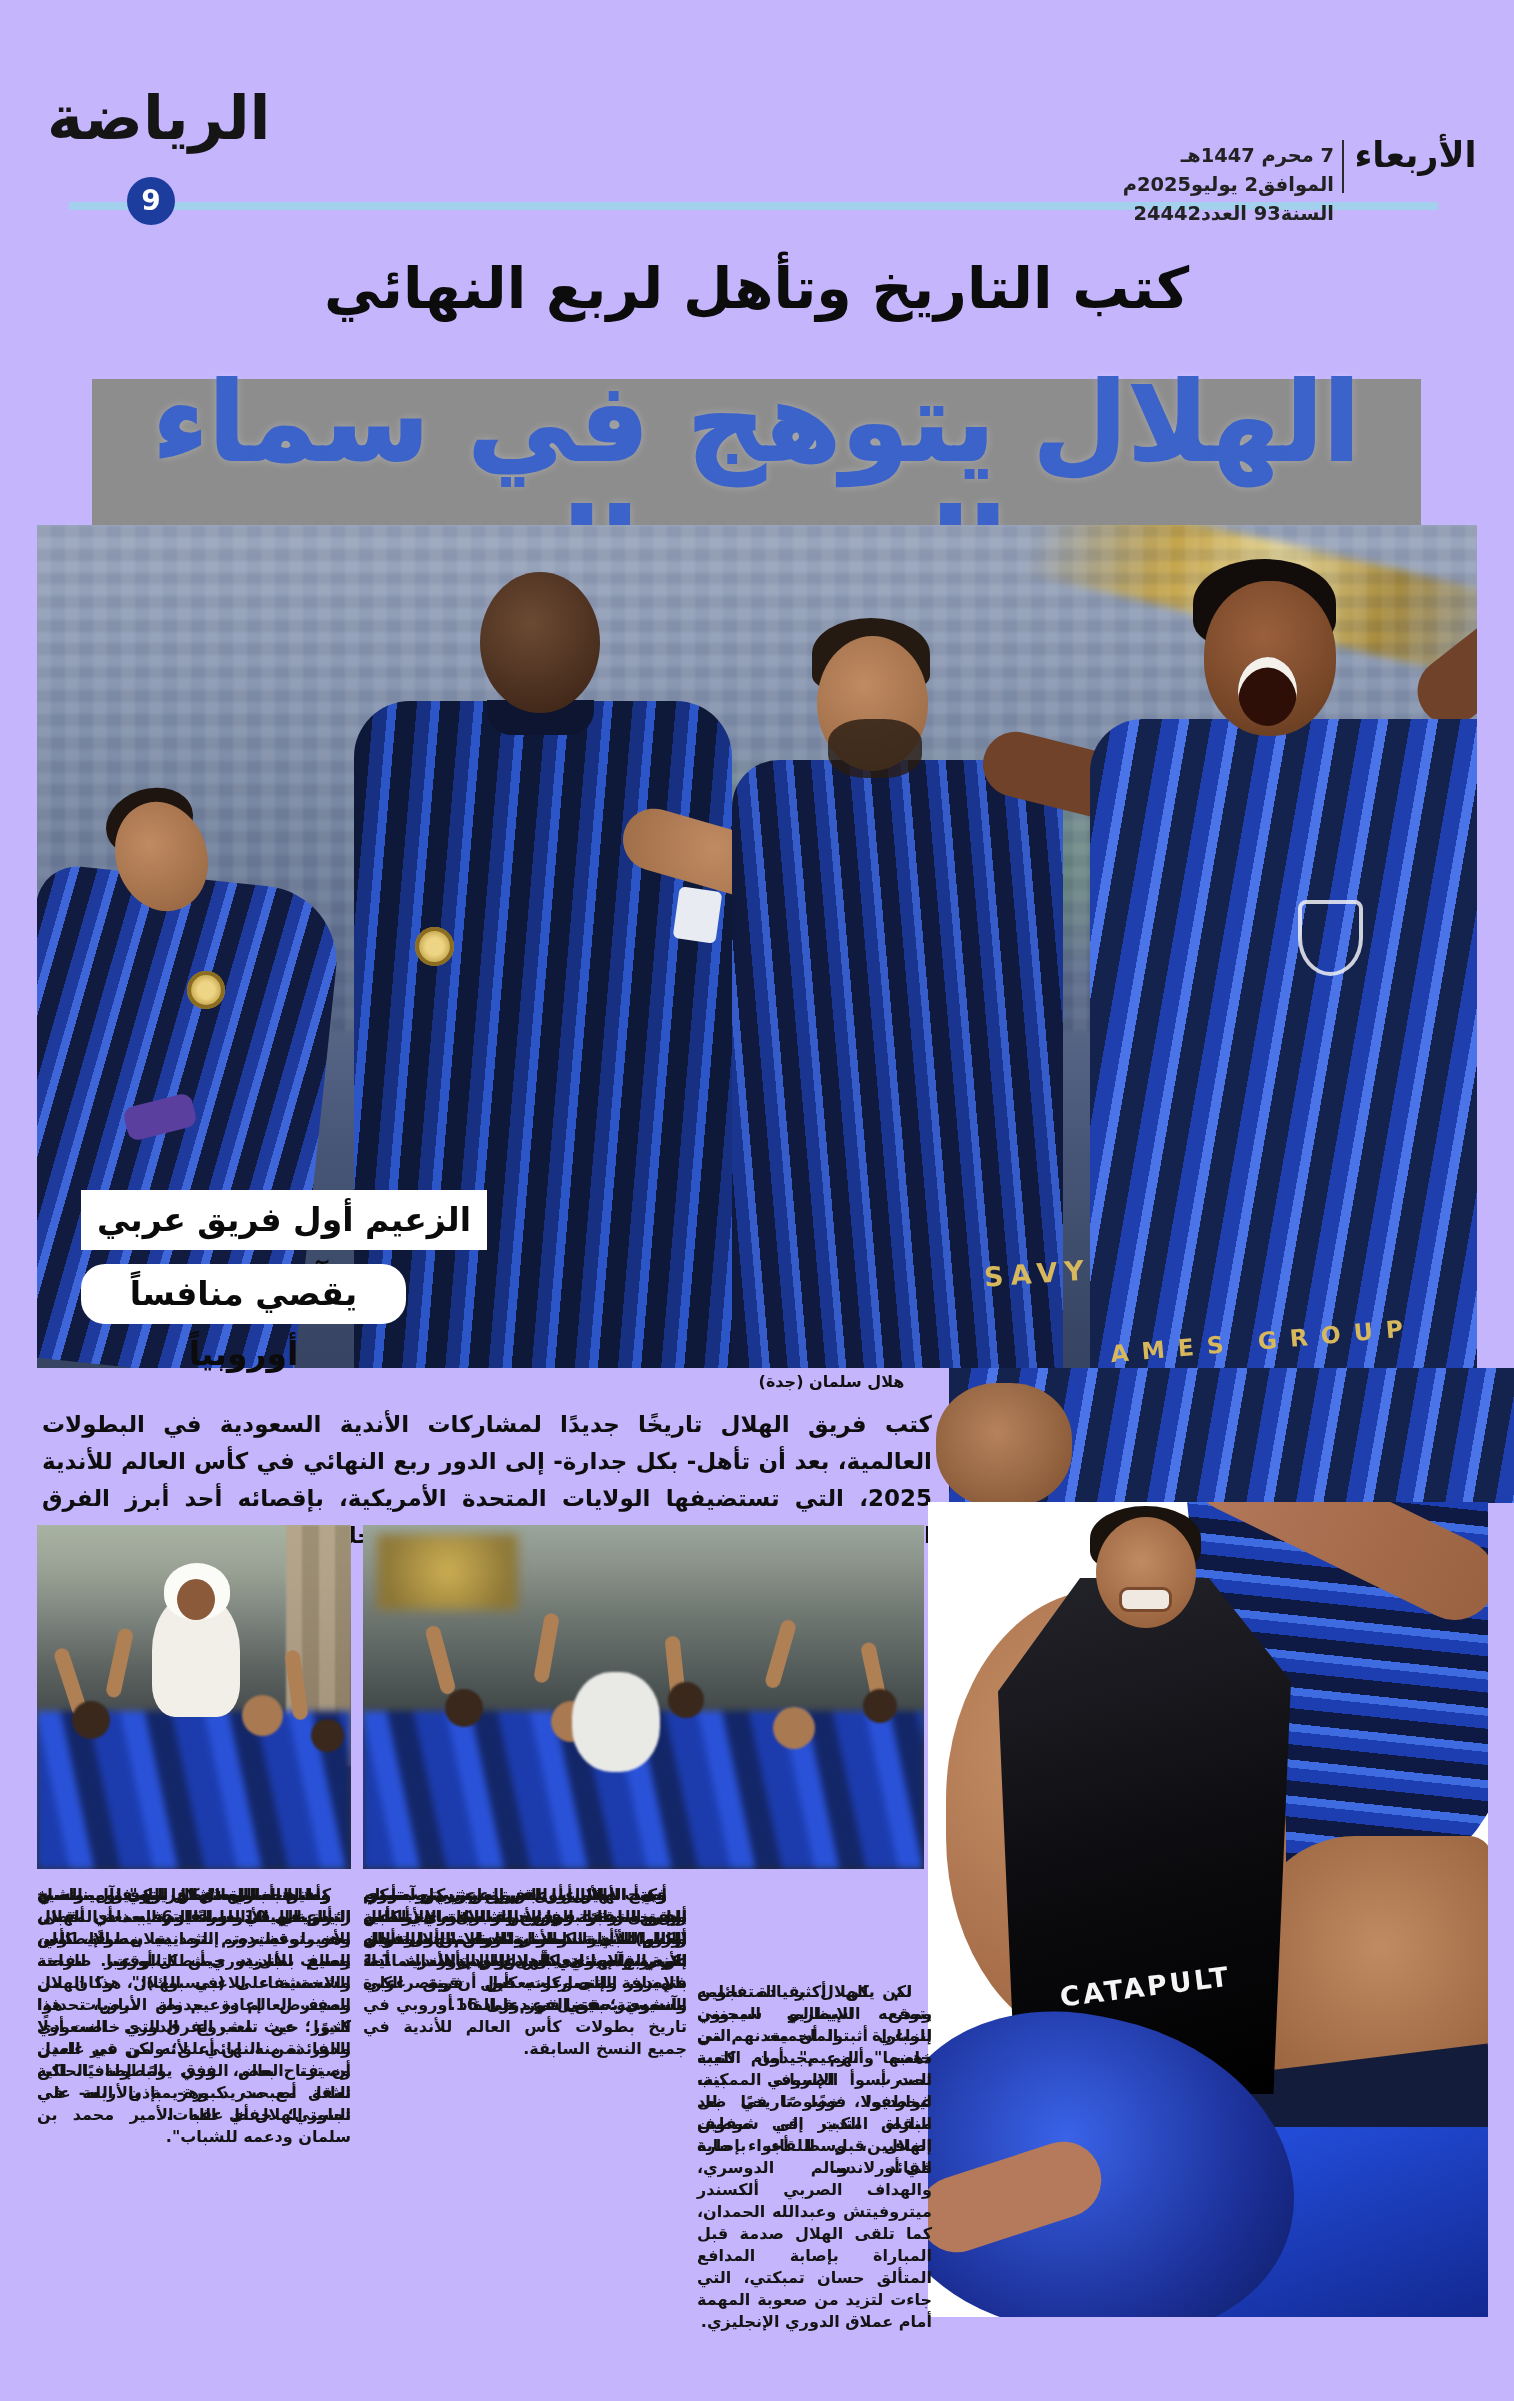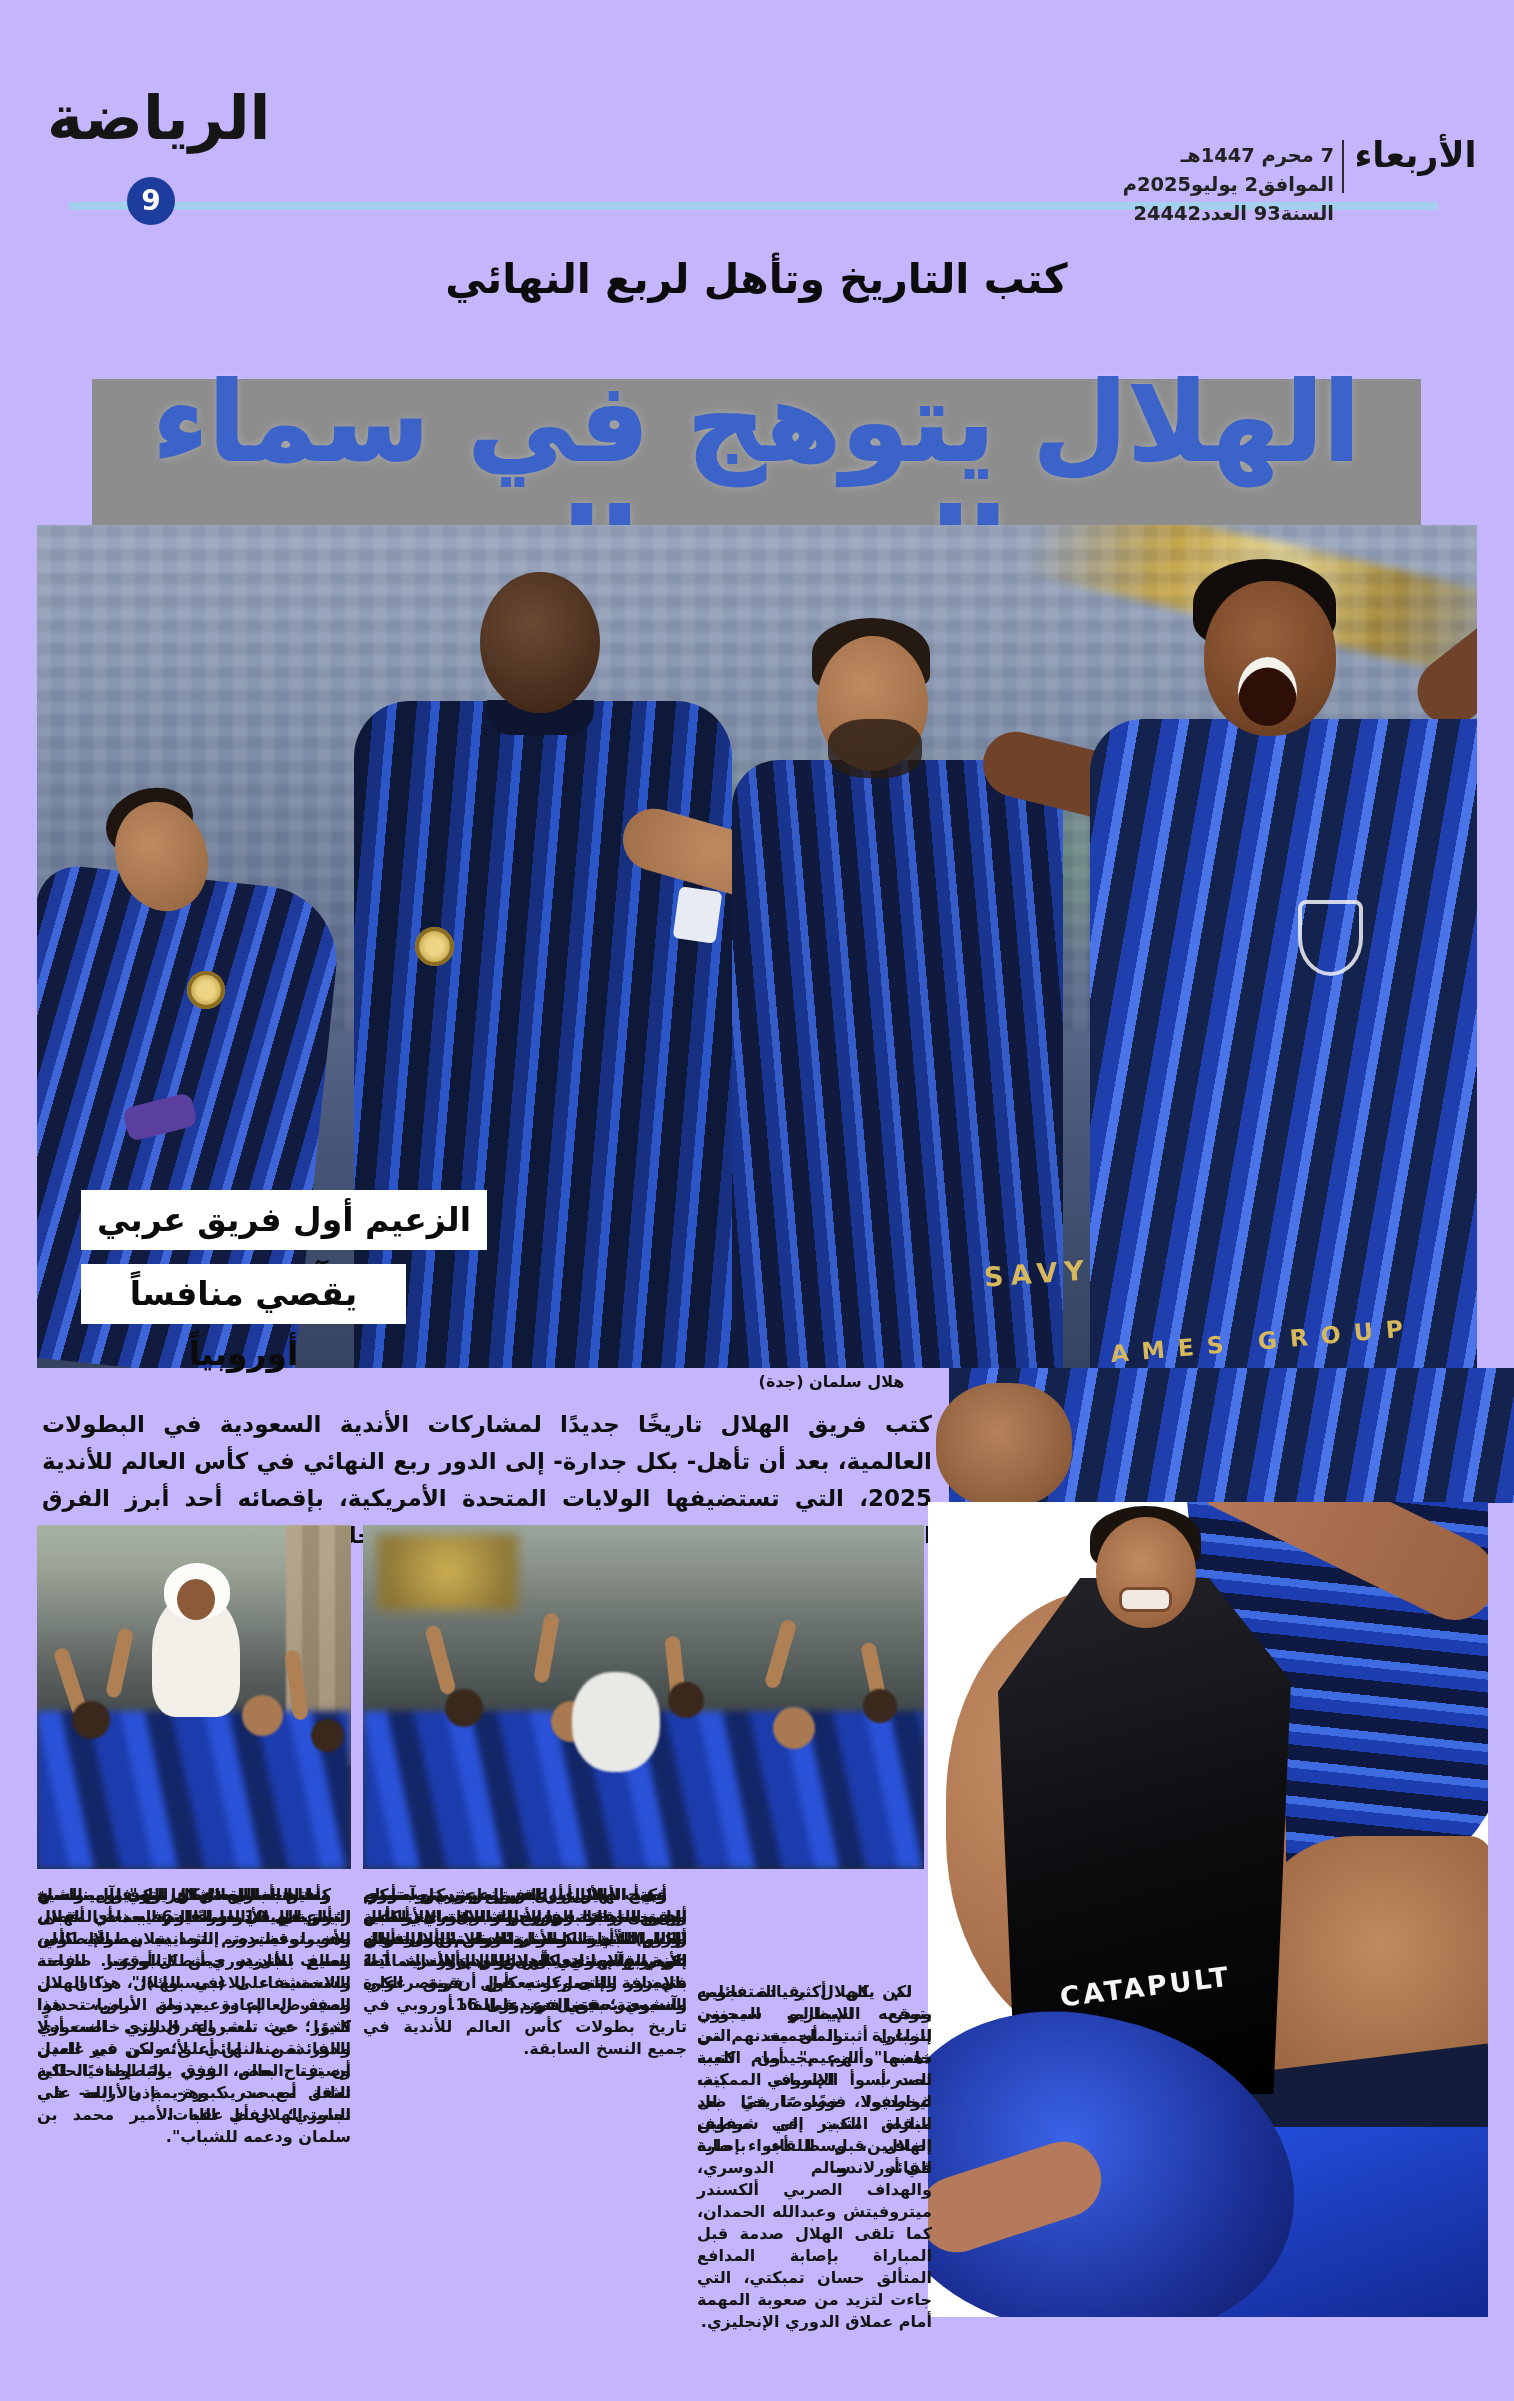--- a/index.html
+++ b/index.html
@@ -18,21 +18,21 @@
   .logo-text{left:0;top:22px;width:100%;text-align:center;font-size:88px;font-weight:bold;color:#2e5db1;
              text-shadow:-2.9px 0 #fff,2.9px 0 #fff,0 -2.9px #fff,0 2.9px #fff,-2.3px -2.3px #fff,2.3px 2.3px #fff,
                          -2.3px 2.3px #fff,2.3px -2.3px #fff,5.3px 5.3px 4.1px rgba(110,110,110,.55);}
   .weekday{left:1349px;top:135px;width:135px;font-size:35px;font-weight:bold;color:#141414;text-align:center;}
   .header-divider{left:1343px;top:140px;width:2.3px;height:53px;background:#2a2a2a;}
   .date-block{left:1092px;top:141px;width:243px;direction:rtl;text-align:right;
               font-size:19.4px;font-weight:bold;color:#222;line-height:29px;}
 
   
   .kicker{left:0;top:255px;width:1515px;text-align:center;direction:rtl;
-          font-size:41px;font-weight:bold;color:#0c0c0c;}
+          font-size:57px;font-weight:bold;color:#0c0c0c;}
   .banner{left:93px;top:379px;width:1329px;height:147px;background:#8d8d8d;overflow:visible;}
   .banner-text{left:0;top:-20px;width:100%;text-align:center;direction:rtl;font-size:109px;font-weight:bold;
                color:#3c63c9;-webkit-text-stroke:1.8px #3c63c9;text-shadow:0 0 9.4px rgba(255,255,255,.30);}
 
   
   .main-photo{left:38px;top:525px;width:1440px;height:843px;overflow:hidden;
     background:radial-gradient(ellipse 55% 20% at 60% 40%, rgba(104,156,92,.5), transparent 70%),
                linear-gradient(180deg,#9aa6bd 0%,#8a98b2 18%,#75849f 36%,#5d6c8b 54%,#475677 74%,#364361 100%);}
   .gold-band{right:-53px;top:17.6px;width:504px;height:88px;transform:rotate(13deg);
              background:linear-gradient(90deg,transparent,#c9a43e 28%,#eedb92 50%,#a9882f 72%,transparent);
@@ -75,21 +75,21 @@
   .p4-crest{left:1261px;top:375px;width:65px;height:76px;border:4.1px solid rgba(240,240,245,.85);
             border-radius:8.2px 8.2px 50% 50%;background:transparent;}
   .savvy1{left:947px;top:733px;font-size:27px;font-weight:bold;color:#d7b85c;letter-spacing:7px;
           transform:rotate(-4deg);direction:ltr;}
   .savvy2{left:1073px;top:802px;font-size:23.5px;font-weight:bold;color:#d7b85c;letter-spacing:13px;
           transform:rotate(-5deg);direction:ltr;}
 
   .cap{background:#fff;text-align:center;direction:rtl;font-weight:bold;color:#0b0b0b;z-index:5;
        font-size:33px;line-height:60px;height:60px;}
   .cap1{left:82px;top:1190px;width:406px;}
-  .cap2{left:82px;top:1264px;width:325px;}
+  .cap2{left:82px;top:1264px;width:325px;border-radius:24px;}
 
   
   .malcom-ext{left:950px;top:1368px;width:565px;height:135px;
      background:repeating-linear-gradient(100deg,#14224e 0 22px,#1f3fae 22px 39px,#4a74e8 39px 49px);}
   .ext-arm{left:937px;top:1383px;width:136px;height:124px;border-radius:45%;
            background:radial-gradient(circle at 45% 40%,#b5825c,#8a5a38 78%);}
 
   
   .byline{left:727px;top:1372px;width:211px;text-align:center;direction:rtl;
           font-size:16px;font-weight:bold;color:#101010;}

